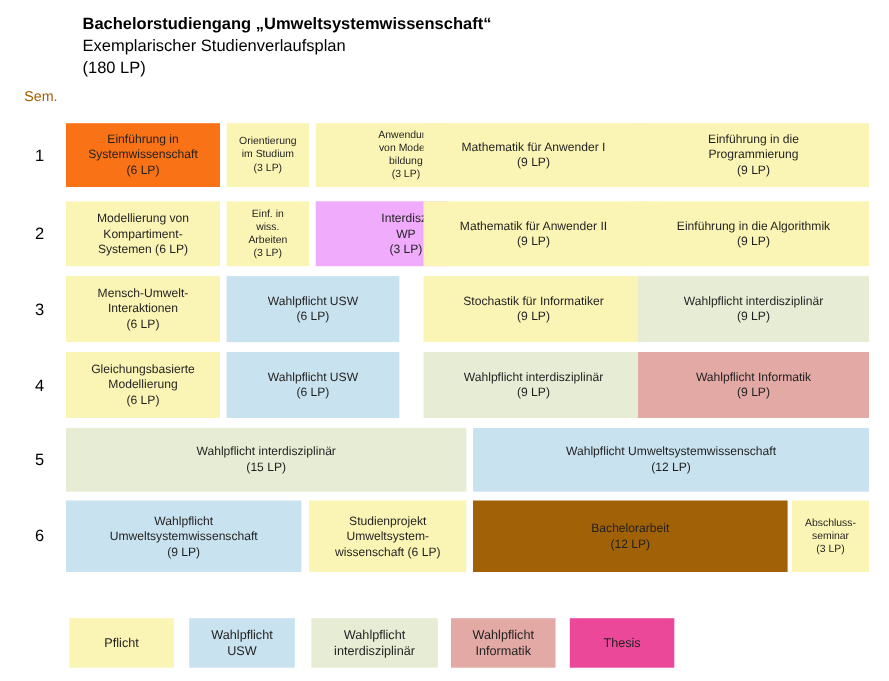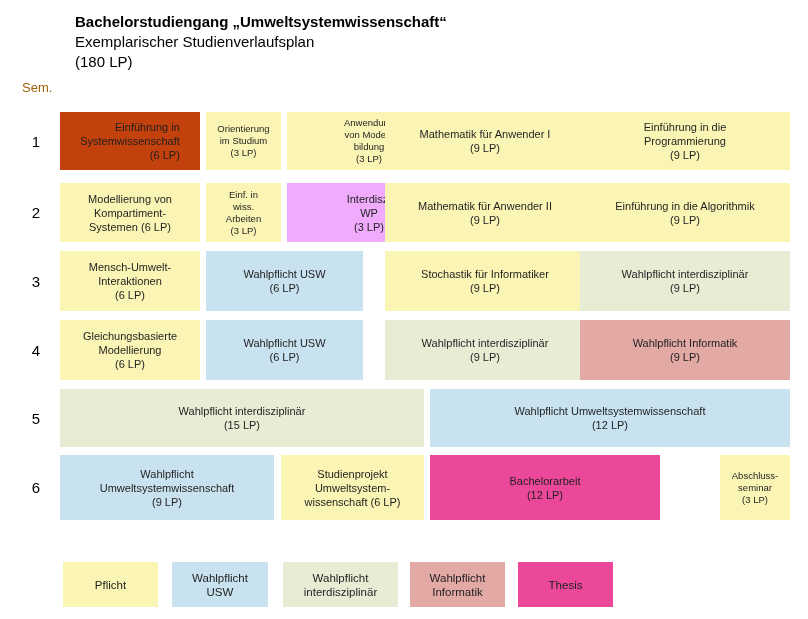--- a/index.html
+++ b/index.html
@@ -43,21 +43,21 @@
 
   <div class="semlabel">Sem.</div>
 
   <div class="semnum r1">1</div>
   <div class="semnum r2">2</div>
   <div class="semnum r3">3</div>
   <div class="semnum r4">4</div>
   <div class="semnum r5">5</div>
   <div class="semnum r6">6</div>
 
-  <div class="block r1 c1" style="background: #c2410c; text-align: right;">Einführung in
+  <div class="block r1 c1" style="background: #f97316;">Einführung in
 Systemwissenschaft
 (6 LP)</div>
   <div class="block r1 c2 sz-s" style="background: rgb(251, 245, 181);">Orientierung
 im Studium
 (3 LP)</div>
   <div class="block r1 c3 sz-s" style="background: rgb(251, 245, 181);">Anwendung
 von Modell-
 bildung
 (3 LP)</div>
   <div class="block r1 c4" style="background: rgb(251, 245, 181);">Mathematik für Anwender I
@@ -105,21 +105,21 @@
 (15 LP)</div>
   <div class="block r5" style="left: 430px; width: 360px; background: rgb(201, 226, 239);">Wahlpflicht Umweltsystemwissenschaft
 (12 LP)</div>
 
   <div class="block r6" style="left: 60px; width: 214px; background: rgb(201, 226, 239);">Wahlpflicht
 Umweltsystemwissenschaft
 (9 LP)</div>
   <div class="block r6" style="left: 281px; width: 143px; background: rgb(251, 245, 181);">Studienprojekt
 Umweltsystem-
 wissenschaft (6 LP)</div>
-  <div class="block r6" style="left: 430px; width: 230px; background: #ec4899;">Bachelorarbeit
+  <div class="block r6" style="left: 430px; width: 286px; background: #a16207;">Bachelorarbeit
 (12 LP)</div>
   <div class="block r6 sz-s" style="left: 720px; width: 70px; background: rgb(251, 245, 181);">Abschluss-
 seminar
 (3 LP)</div>
 
   <div class="legend-item" style="left: 63px; width: 95px; background: rgb(251, 245, 181);">Pflicht</div>
   <div class="legend-item" style="left: 172px; width: 96px; background: rgb(201, 226, 239);">Wahlpflicht
 USW</div>
   <div class="legend-item" style="left: 283px; width: 115px; background: rgb(231, 237, 213);">Wahlpflicht
 interdisziplinär</div>

